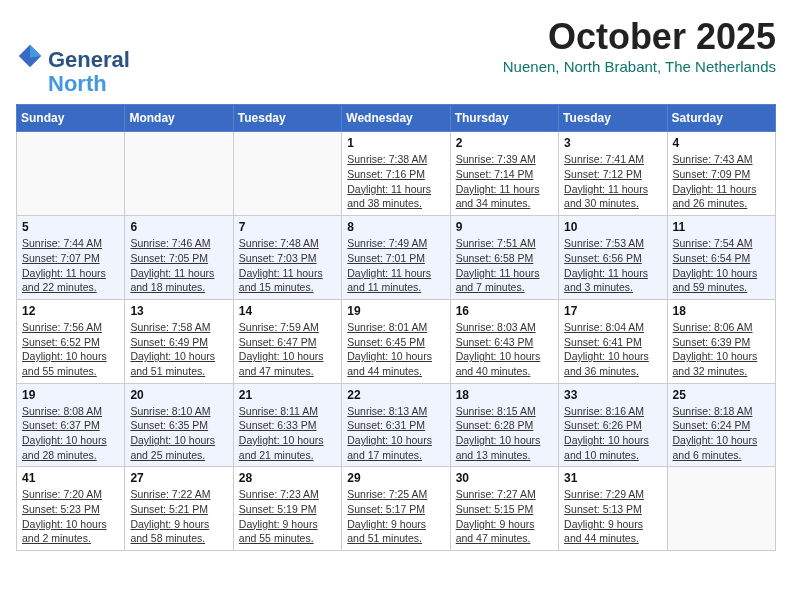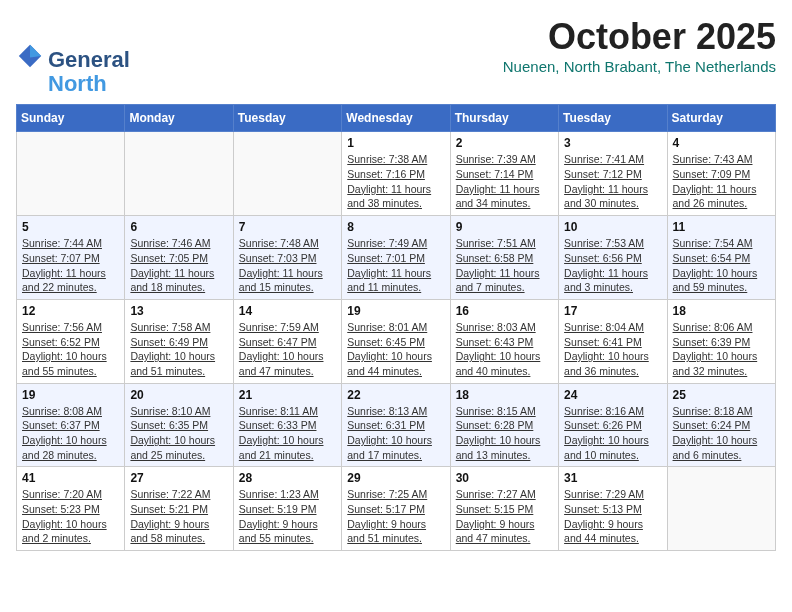--- a/index.html
+++ b/index.html
@@ -290,21 +290,21 @@
 and 17 minutes.</div>
         </td>
         <td>
           <div class="day-num">18</div>
           <div class="day-info">Sunrise: 8:15 AM
 Sunset: 6:28 PM
 Daylight: 10 hours
 and 13 minutes.</div>
         </td>
         <td>
-          <div class="day-num">24</div>
+          <div class="day-num">33</div>
           <div class="day-info">Sunrise: 8:16 AM
 Sunset: 6:26 PM
 Daylight: 10 hours
 and 10 minutes.</div>
         </td>
         <td>
           <div class="day-num">25</div>
           <div class="day-info">Sunrise: 8:18 AM
 Sunset: 6:24 PM
 Daylight: 10 hours
@@ -321,21 +321,21 @@
         </td>
         <td>
           <div class="day-num">27</div>
           <div class="day-info">Sunrise: 7:22 AM
 Sunset: 5:21 PM
 Daylight: 9 hours
 and 58 minutes.</div>
         </td>
         <td>
           <div class="day-num">28</div>
-          <div class="day-info">Sunrise: 1:23 AM
+          <div class="day-info">Sunrise: 7:23 AM
 Sunset: 5:19 PM
 Daylight: 9 hours
 and 55 minutes.</div>
         </td>
         <td>
           <div class="day-num">29</div>
           <div class="day-info">Sunrise: 7:25 AM
 Sunset: 5:17 PM
 Daylight: 9 hours
 and 51 minutes.</div>

